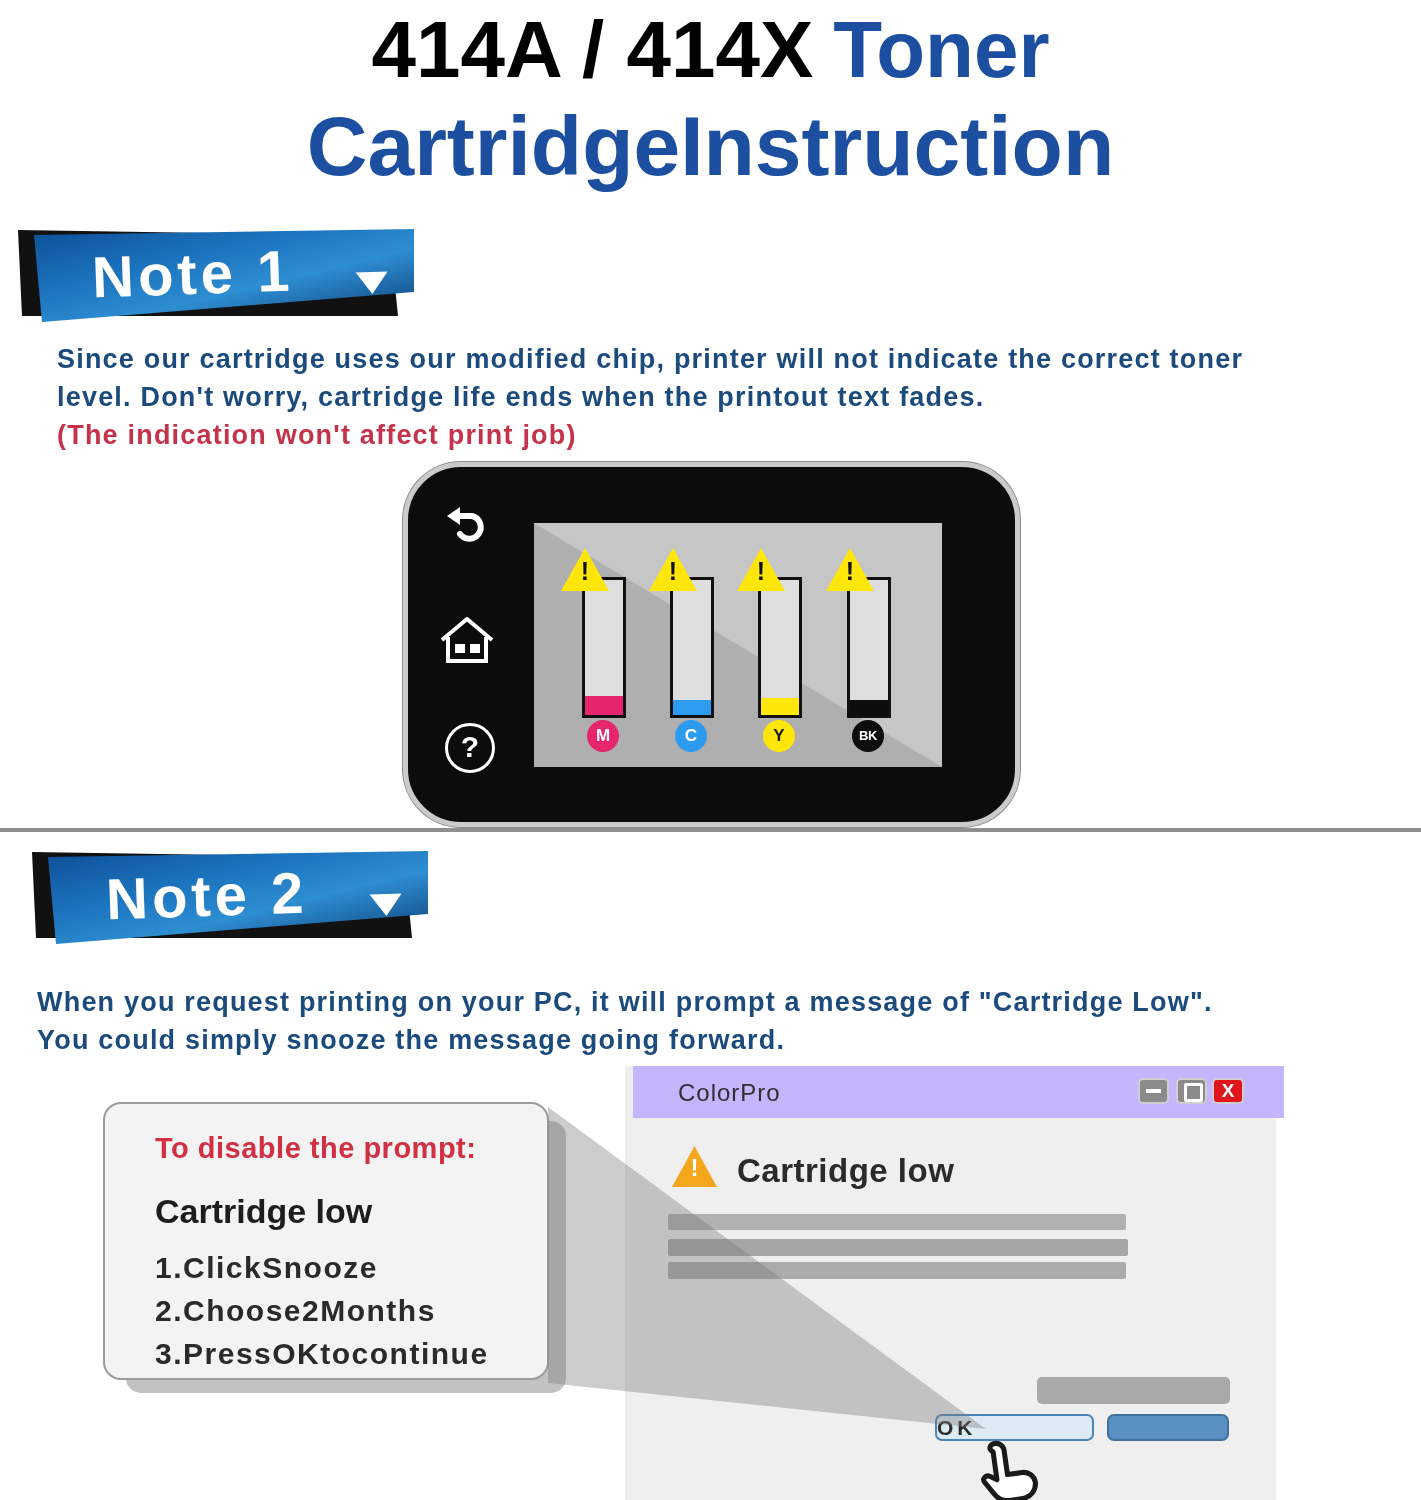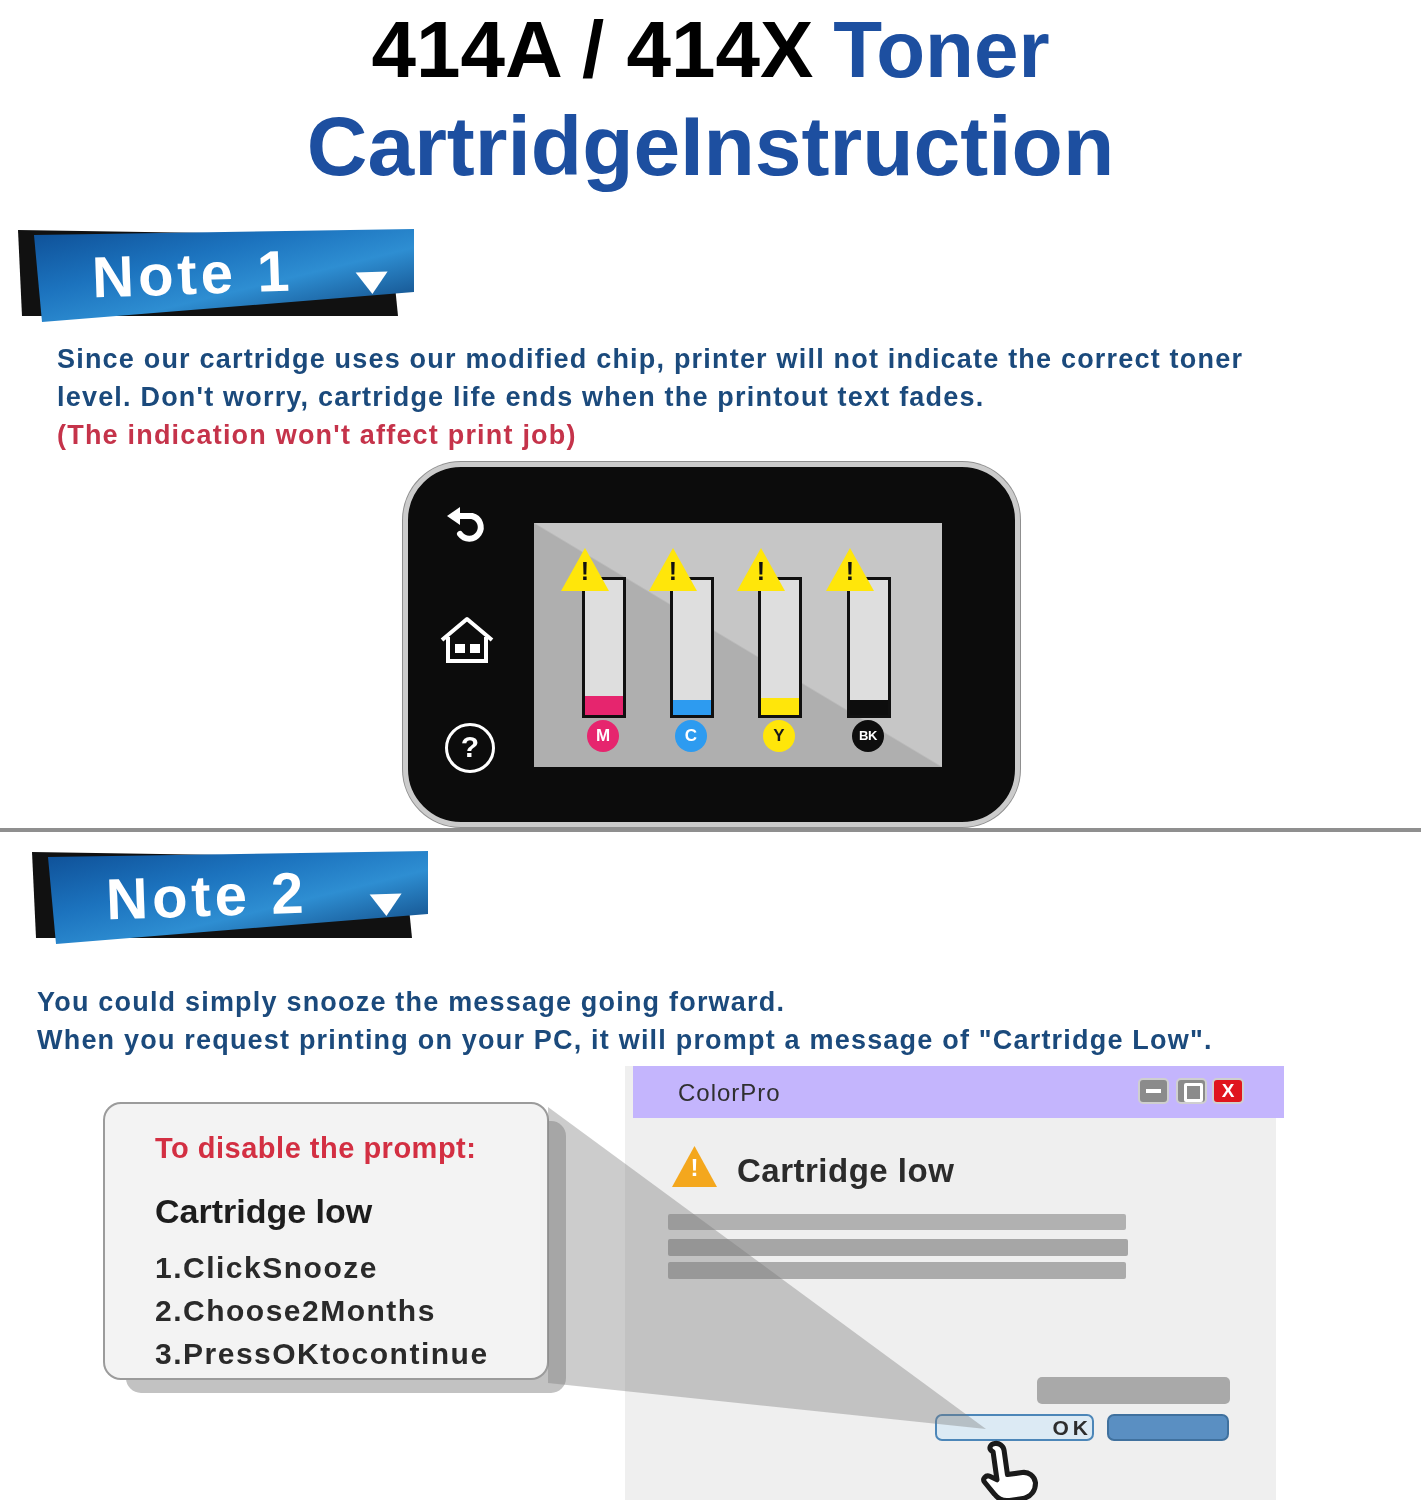--- a/index.html
+++ b/index.html
@@ -84,21 +84,21 @@
   .dlg-warn .excl{position:absolute;left:0;right:0;top:10px;color:#ffffff;font-size:24px;font-weight:800;line-height:1;}
   .dlg-heading{position:absolute;left:112px;top:86px;font-size:33px;font-weight:800;color:#2b2b2b;letter-spacing:0.5px;}
   .ph-bar{position:absolute;border-radius:2px;}
   .ph-1{left:43px;top:148px;width:458px;height:16px;background:#b1b1b1;}
   .ph-2{left:43px;top:173px;width:460px;height:17px;background:#a6a6a6;}
   .ph-3{left:43px;top:196px;width:458px;height:17px;background:#ababab;}
   .ph-4{left:412px;top:311px;width:193px;height:27px;background:#a9a9a9;border-radius:5px;}
   .ok-btn{
     position:absolute;left:310px;top:348px;width:159px;height:27px;background:#dceaf4;
     border:2px solid #4c86b8;border-radius:7px;box-sizing:border-box;
-    font-size:21px;font-weight:700;letter-spacing:4px;color:#2d2d2d;text-align:right;line-height:23px;
+    font-size:21px;font-weight:700;letter-spacing:4px;color:#2d2d2d;text-align:left;line-height:23px;
   }
   .blue-btn{
     position:absolute;left:482px;top:348px;width:122px;height:27px;background:#5a8fc2;
     border:2px solid #40719e;border-radius:7px;box-sizing:border-box;
   }
 
   
   .callout{
     left:103px;top:1102px;width:446px;height:278px;background:#f3f3f3;
     border:2px solid #9b9b9b;border-radius:18px;box-sizing:border-box;
@@ -207,22 +207,22 @@
         </linearGradient>
       </defs>
       <polygon points="2,2 374,8 382,88 6,88" fill="#111111"></polygon>
       <polygon points="18,7 398,1 398,64 26,94" fill="url(#bgrad2)"></polygon>
     </svg>
     <span class="badge-text">Note 2</span>
     <span class="tri-down"></span>
   </div>
 
   <div class="abs para para-2">
+    <div>When you request printing on your PC, it will prompt a message of "Cartridge Low".</div>
     <div>You could simply snooze the message going forward.</div>
-    <div>When you request printing on your PC, it will prompt a message of "Cartridge Low".</div>
   </div>
 
   <div class="abs dialog">
     <div class="titlebar">
       <span class="app-title">ColorPro</span>
       <div class="winbtn btn-min"></div>
       <div class="winbtn btn-max"></div>
       <div class="winbtn btn-close">X</div>
     </div>
     <div class="dlg-warn">

